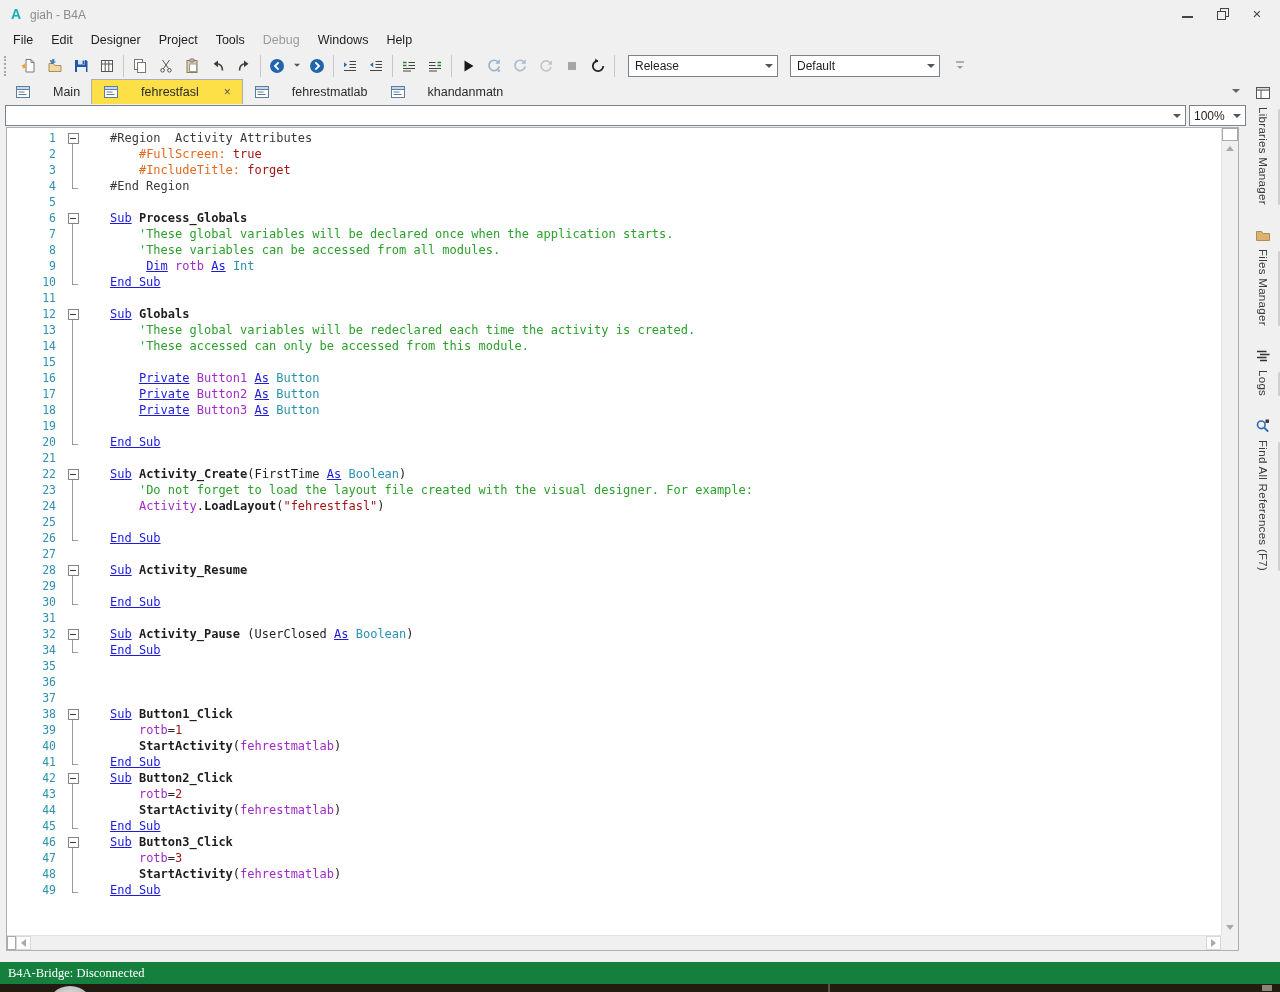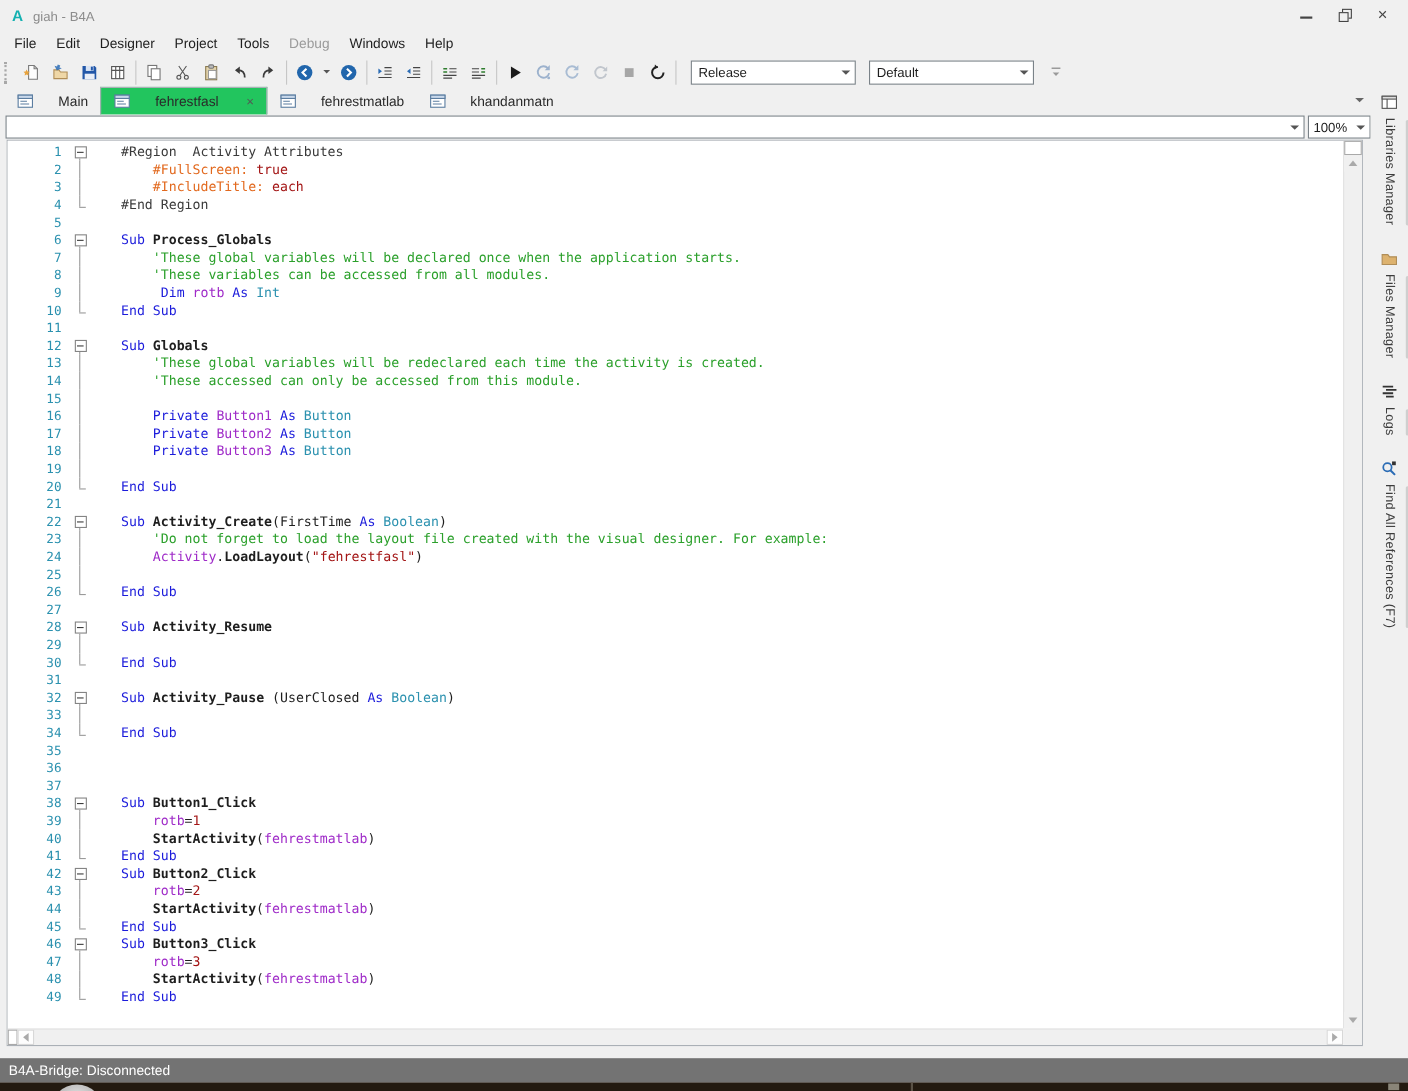--- a/index.html
+++ b/index.html
@@ -34,21 +34,21 @@
   .tb-sep { width:1px; height:22px; background:#c6c6c6; margin:0 3px; }
   .combo { position:relative; height:22px; background:#fff; border:1px solid #7a8288; font-size:12px; color:#1e1e1e; display:flex; align-items:center; padding-left:6px; }
   #combo-release { width:150px; margin-left:10px; }
   #combo-target { width:150px; margin-left:12px; }
   .combo .caret { position:absolute; right:4px; top:8px; width:0; height:0; border-left:4px solid transparent; border-right:4px solid transparent; border-top:4px solid #555; }
   #toolbar-overflow { margin-left:14px; width:12px; height:14px; }
 
   
   #tabbar { position:absolute; left:0; top:79px; width:1246px; height:25px; display:flex; align-items:flex-end; padding-left:4px; }
   .doc-tab { height:25px; display:flex; align-items:center; gap:22px; padding:0 11px; font-size:12.5px; color:#2a2a2a; }
-  .doc-tab.active { background:#22c55e; border:1px solid #aab0b6; border-bottom:none; }
+  .doc-tab.active { background:#fde047; border:1px solid #aab0b6; border-bottom:none; }
   .doc-tab .close-x { font-size:12px; color:#555; margin-left:3px; }
   #tab-overflow { position:absolute; right:6px; top:10px; width:0; height:0; border-left:4px solid transparent; border-right:4px solid transparent; border-top:4px solid #666; }
 
   
   #navrow { position:absolute; left:0; top:104px; width:1246px; height:23px; }
   #member-combo { position:absolute; left:5px; top:1px; width:1181px; height:21px; }
   #zoom-combo { position:absolute; left:1189px; top:1px; width:57px; height:21px; padding-left:4px; }
 
   
   #editor-frame { position:absolute; left:6px; top:127px; width:1233px; height:824px; border:1px solid #aab0b6; background:#fff; }
@@ -57,21 +57,21 @@
   .ln { flex:0 0 58px; text-align:right; padding-right:9px; font:11.5px/16px "DejaVu Sans Mono", monospace; color:#2B91AF; }
   .fold { position:relative; flex:0 0 16px; }
   .fold.f-minus::before { content:""; position:absolute; left:3px; top:3px; width:9px; height:9px; border:1px solid #848484; background:#fff; }
   .fold.f-minus::after { content:""; position:absolute; left:5px; top:8px; width:6px; height:1px; background:#3c3c3c; }
   .fold.f-minus .tail { position:absolute; left:7px; top:14px; bottom:0; width:1px; background:#9a9a9a; }
   .fold.f-line::before { content:""; position:absolute; left:7px; top:0; bottom:0; width:1px; background:#9a9a9a; }
   .fold.f-end::before { content:""; position:absolute; left:7px; top:0; height:10px; width:1px; background:#9a9a9a; }
   .fold.f-end::after { content:""; position:absolute; left:7px; top:10px; width:6px; height:1px; background:#9a9a9a; }
   .code-text { white-space:pre; font:12px/16px "DejaVu Sans Mono", monospace; color:#1e1e1e;margin-left:29px; }
   .tk-p  { color:#1e1e1e; }
-  .tk-kw { color:#1b1bdb; }
+  .tk-kw { color:#1b1bdb;text-decoration:underline; }
   .tk-ty { color:#2B91AF; }
   .tk-nm { color:#1e1e1e; font-weight:bold; }
   .tk-vr { color:#9f2bc8; }
   .tk-cm { color:#2ba02b; }
   .tk-st { color:#a31515; }
   .tk-at { color:#e2691e; }
   .tk-vl { color:#a31515; }
   .tk-nu { color:#a31515; }
   .tk-rg { color:#3a3a3a; }
 
@@ -345,21 +345,21 @@
           <span class="code-text"><span class="tk-rg">#Region  Activity Attributes</span></span>
         </div>
         <div class="code-row">
           <span class="ln">2</span>
           <span class="fold f-line"></span>
           <span class="code-text"><span class="tk-p">    </span><span class="tk-at">#FullScreen:</span><span class="tk-p"> </span><span class="tk-vl">true</span></span>
         </div>
         <div class="code-row">
           <span class="ln">3</span>
           <span class="fold f-line"></span>
-          <span class="code-text"><span class="tk-p">    </span><span class="tk-at">#IncludeTitle:</span><span class="tk-p"> </span><span class="tk-vl">each</span></span>
+          <span class="code-text"><span class="tk-p">    </span><span class="tk-at">#IncludeTitle:</span><span class="tk-p"> </span><span class="tk-vl">forget</span></span>
         </div>
         <div class="code-row">
           <span class="ln">4</span>
           <span class="fold f-end"></span>
           <span class="code-text"><span class="tk-rg">#End Region</span></span>
         </div>
         <div class="code-row">
           <span class="ln">5</span>
           <span class="fold"></span>
           <span class="code-text"></span>
@@ -501,25 +501,20 @@
           <span class="ln">31</span>
           <span class="fold"></span>
           <span class="code-text"></span>
         </div>
         <div class="code-row">
           <span class="ln">32</span>
           <span class="fold f-minus">
             <span class="tail"></span>
           </span>
           <span class="code-text"><span class="tk-kw">Sub</span><span class="tk-p"> </span><span class="tk-nm">Activity_Pause</span><span class="tk-p"> (</span><span class="tk-p">UserClosed</span><span class="tk-p"> </span><span class="tk-kw">As</span><span class="tk-p"> </span><span class="tk-ty">Boolean</span><span class="tk-p">)</span></span>
-        </div>
-        <div class="code-row">
-          <span class="ln">33</span>
-          <span class="fold f-line"></span>
-          <span class="code-text"></span>
         </div>
         <div class="code-row">
           <span class="ln">34</span>
           <span class="fold f-end"></span>
           <span class="code-text"><span class="tk-kw">End Sub</span></span>
         </div>
         <div class="code-row">
           <span class="ln">35</span>
           <span class="fold"></span>
           <span class="code-text"></span>
@@ -646,21 +641,21 @@
       <div class="side-tab">
         <span class="icon"><svg viewBox="0 0 16 16">
             <circle cx="6.3" cy="6.8" r="3.8" fill="none" stroke="#2B6CB5" stroke-width="1.6"></circle>
             <path d="M9.2 9.7l4 4" stroke="#2B6CB5" stroke-width="1.9" fill="none"></path>
             <rect x="10.5" y="1.5" width="3.4" height="3.4" fill="#333"></rect>
           </svg></span>
         <span class="vlabel">Find All References (F7)</span>
       </div>
     </div>
 
-  <div id="statusbar" style="background: #737373;">
+  <div id="statusbar" style="background: #15803d; font-family: Liberation Serif, serif;">
     <span>B4A-Bridge: Disconnected</span>
   </div>
 
   <div id="taskbar">
     <div id="start-orb"></div>
     <div id="task-sep"></div>
     <div id="show-desktop"></div>
   </div>
 
 </div>

